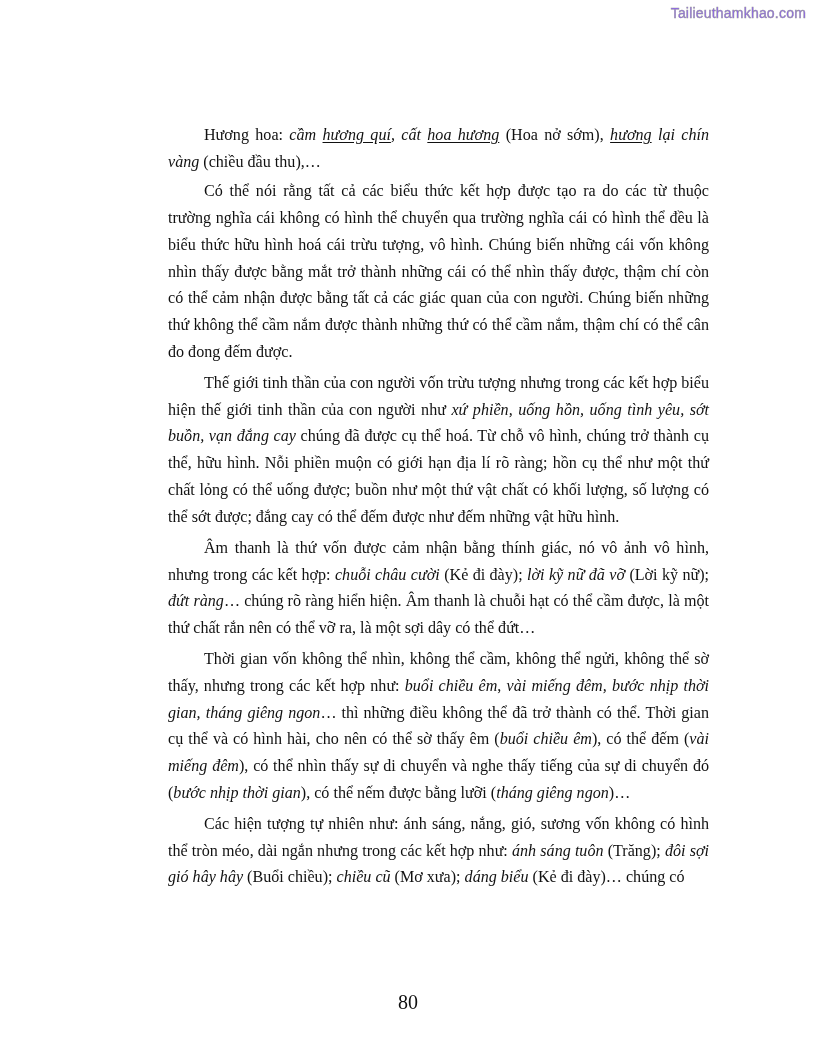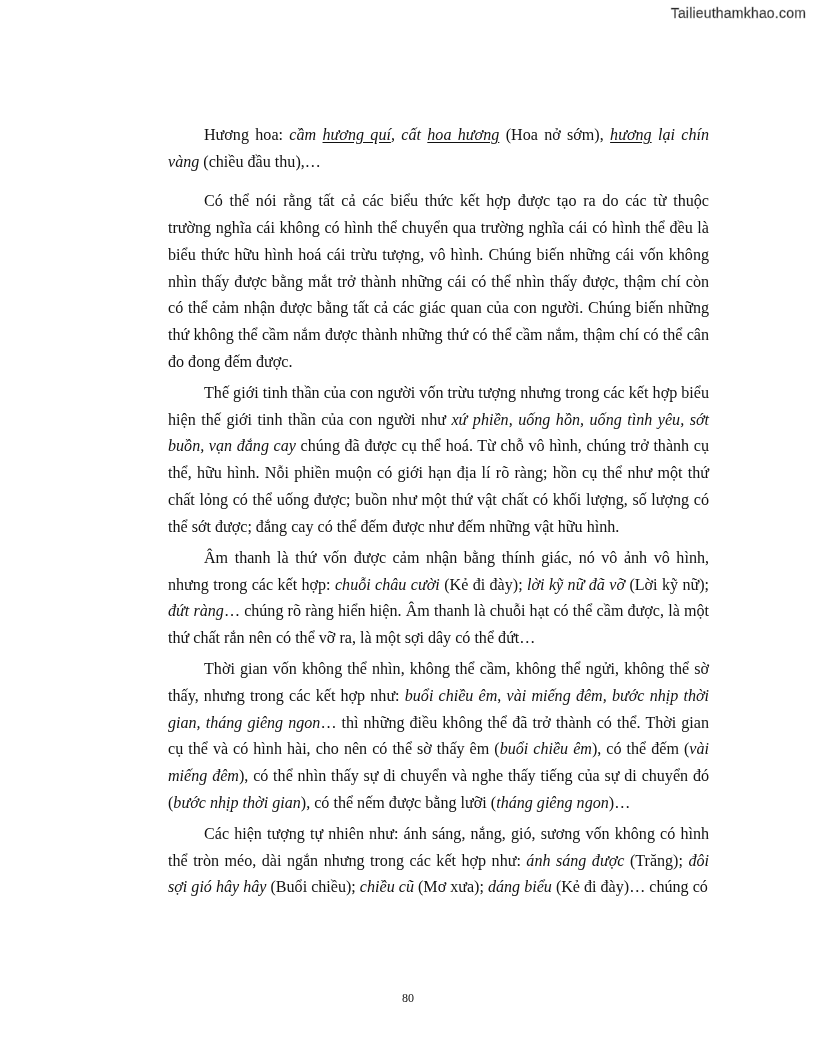--- a/index.html
+++ b/index.html
@@ -1,43 +1,43 @@
 <!DOCTYPE html>
 <html><head>
 <meta charset="utf-8">
 <style>
   html, body { margin: 0; padding: 0; background: #ffffff; }
   body { width: 816px; height: 1056px; position: relative; overflow: hidden; }
   .watermark {
     position: absolute; top: 5px; right: 10px;
     font-family: "Liberation Sans", sans-serif; font-size: 14px;
-    color: #000000; -webkit-text-stroke: 0.5px #9a9a9a;
+    color: #8b5cf6; -webkit-text-stroke: 0.5px #9a9a9a;
     letter-spacing: 0.2px;
   }
   .page-body {
     position: absolute; left: 168px; top: 122px; width: 541px;
     font-family: "Liberation Serif", serif; font-size: 16.1px; line-height: 26.9px;
     color: #111111; text-align: justify;
   }
   .para { margin: 0 0 3.5px 0; text-indent: 36px; }
-  .para.first { margin-bottom: 12px; }
+  .para.first { margin-bottom: 2px; }
   .para i { font-style: italic; }
   .para u { text-decoration: underline; text-underline-offset: 2px; }
   .page-number {
     position: absolute; top: 991px; left: 0; width: 816px; text-align: center;
-    font-family: "Liberation Serif", serif; font-size: 12px; color: #111;
+    font-family: "Liberation Serif", serif; font-size: 20px; color: #111;
   }
 </style>
 </head>
 <body>
 
 <div class="watermark">Tailieuthamkhao.com</div>
 
 <div class="page-body">
   <p class="para first">Hương hoa: <i>cầm </i><i><u>hương quí</u></i><i>, cất </i><i><u>hoa hương</u></i>  (Hoa nở sớm), <i><u>hương</u></i><i> lại chín vàng</i> (chiều đầu thu),…</p>
   <p class="para">Có thể nói rằng tất cả các biểu thức kết hợp được tạo ra do các từ thuộc trường nghĩa cái không có hình thể chuyển qua trường nghĩa cái có hình thể đều là biểu thức hữu hình hoá cái trừu tượng, vô hình. Chúng biến những cái vốn không nhìn thấy được bằng mắt trở thành những cái có thể nhìn thấy được, thậm chí còn có thể cảm nhận được bằng tất cả các giác quan của con người. Chúng biến những thứ không thể cầm nắm được thành những thứ có thể cầm nắm, thậm chí có thể cân đo đong đếm được.</p>
   <p class="para">Thế giới tinh thần của con người vốn trừu tượng nhưng trong các kết hợp biểu hiện thế giới tinh thần của con người như <i>xứ phiền, uống hồn, uống tình yêu, sớt buồn, vạn đắng cay</i> chúng đã được cụ thể hoá. Từ chỗ vô hình, chúng trở thành cụ thể, hữu hình. Nỗi phiền muộn có giới hạn địa lí rõ ràng; hồn cụ thể như một thứ chất lỏng có thể uống được; buồn như một thứ vật chất có khối lượng, số lượng có thể sớt được; đắng cay có thể đếm được như đếm những vật hữu hình.</p>
   <p class="para">Âm thanh là thứ vốn được cảm nhận bằng thính giác, nó vô ảnh vô hình, nhưng trong các kết hợp: <i>chuỗi châu cười</i> (Kẻ đi đày); <i>lời kỹ nữ đã vỡ</i> (Lời kỹ nữ); <i>đứt ràng</i>… chúng rõ ràng hiển hiện. Âm thanh là chuỗi hạt có thể cầm được, là một thứ chất rắn nên có thể vỡ ra, là một sợi dây có thể đứt…</p>
   <p class="para">Thời gian vốn không thể nhìn, không thể cầm, không thể ngửi, không thể sờ thấy, nhưng trong các kết hợp như: <i>buổi chiều êm</i>, <i>vài miếng đêm, bước nhịp thời gian, tháng giêng ngon</i>… thì những điều không thể đã trở thành có thể. Thời gian cụ thể và có hình hài, cho nên có thể sờ thấy êm (<i>buổi chiều êm</i>), có thể đếm (<i>vài miếng đêm</i>), có thể nhìn thấy sự di chuyển và nghe thấy tiếng của sự di chuyển đó (<i>bước nhịp thời gian</i>), có thể nếm được bằng lưỡi (<i>tháng giêng ngon</i>)…</p>
-  <p class="para">Các hiện tượng tự nhiên như: ánh sáng, nắng, gió, sương vốn không có hình thể tròn méo, dài ngắn nhưng trong các kết hợp như: <i>ánh sáng được</i> (Trăng); <i>đôi sợi gió hây hây</i> (Buổi chiều); <i>chiều cũ</i> (Mơ xưa); <i>dáng biểu</i> (Kẻ đi đày)… chúng có</p>
+  <p class="para">Các hiện tượng tự nhiên như: ánh sáng, nắng, gió, sương vốn không có hình thể tròn méo, dài ngắn nhưng trong các kết hợp như: <i>ánh sáng tuôn</i> (Trăng); <i>đôi sợi gió hây hây</i> (Buổi chiều); <i>chiều cũ</i> (Mơ xưa); <i>dáng biểu</i> (Kẻ đi đày)… chúng có</p>
 </div>
 
 <div class="page-number">80</div>
 
 </body></html>

